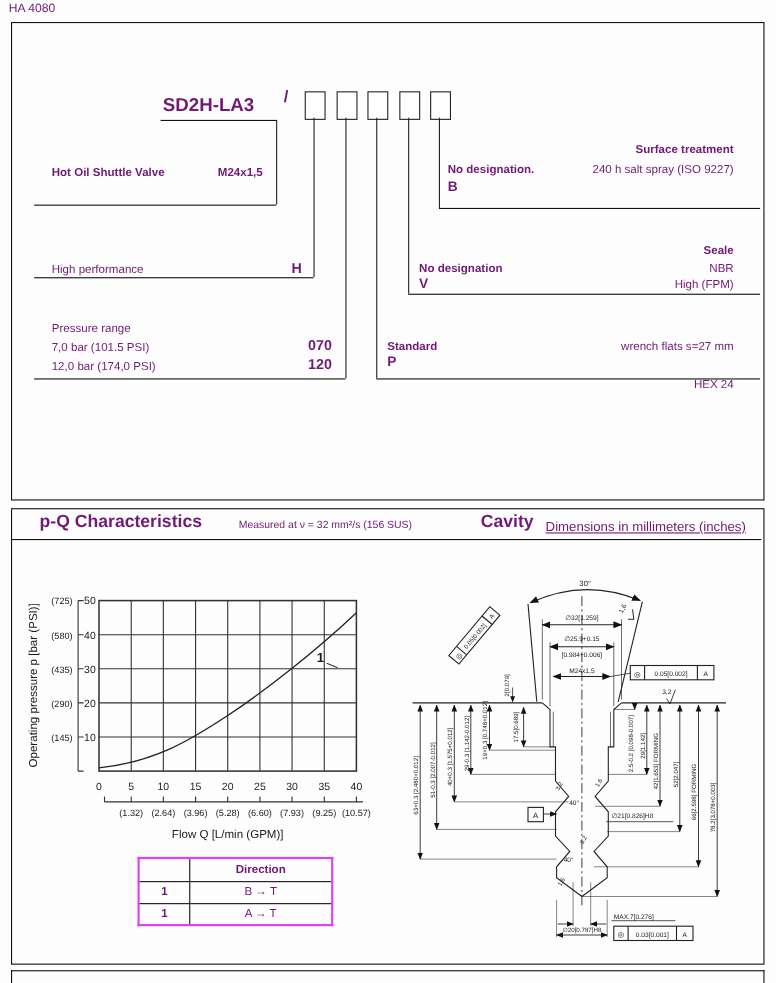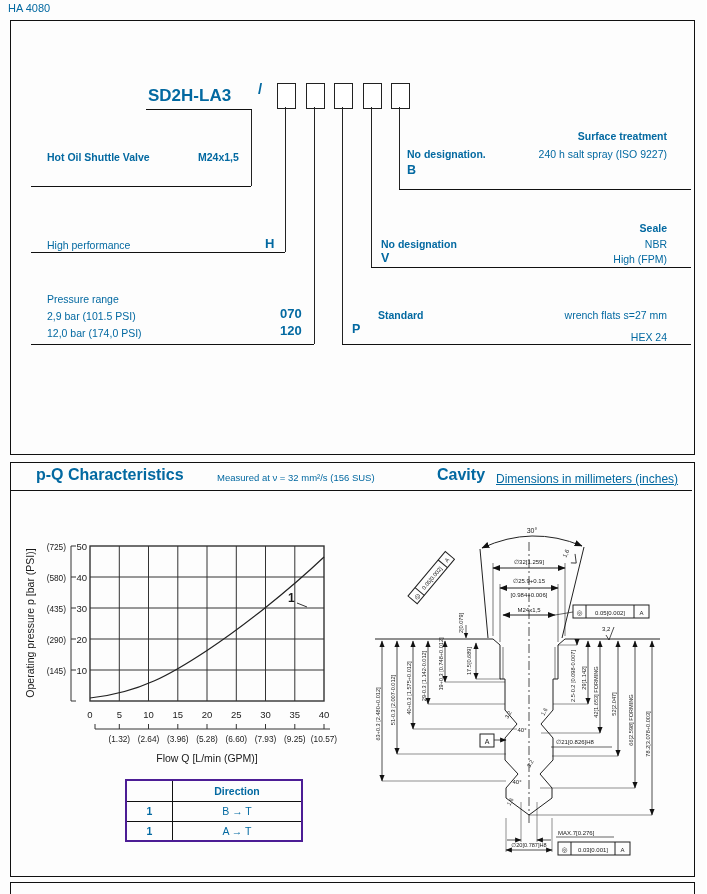--- a/index.html
+++ b/index.html
@@ -1,33 +1,33 @@
 <!DOCTYPE html>
 <html><head>
 <meta charset="utf-8">
 <style>
   html,body{margin:0;padding:0;background:#fff;}
   #page{position:relative;width:706px;height:894px;background:#fdfdfd;
-        font-family:"Liberation Sans",sans-serif;color:#0369a1;overflow:hidden;}
+        font-family:"Liberation Sans",sans-serif;color:#701a75;overflow:hidden;}
   .abs{position:absolute;}
   .t{font-size:10.5px;line-height:1.25;}
   .b{font-weight:bold;}
   .ra{text-align:right;}
   .big{font-size:16px;font-weight:bold;}
   .code{font-size:13px;font-weight:bold;}
   .box{border:1.5px solid #111;}
   .ul{height:0;border-top:1.6px solid #111;}
   .vl{width:0;border-left:1.3px solid #222;}
   .sq{width:17px;height:24px;border:1.4px solid #222;background:#fff;}
   table.dir{border-collapse:collapse;font-size:10.5px;}
   table.dir td,table.dir th{border:1.2px solid #111;text-align:center;padding:0;}
   table.dir .c1{width:45px;}
   table.dir .c2{width:128px;}
   table.dir tr{height:20px;}
-  table.dir{border:2px solid #4c1d95;padding-left:47px;}
+  table.dir{border:2px solid #d946ef;padding-left:47px;}
   svg text{font-family:"Liberation Sans",sans-serif;fill:#1a1a1a;}
   .dim{font-size:6px;}
   .dimS{font-size:5.6px;}
 </style>
 </head>
 <body>
 
 <div id="page">
 
   <div class="abs" style="left:8px;top:2px;font-size:11px;">HA 4080</div>
@@ -53,43 +53,43 @@
 
   <div class="abs t b" style="left:47px;top:151px;">Hot Oil Shuttle Valve</div>
   <div class="abs t b" style="left:198px;top:151px;">M24x1,5</div>
   <div class="abs ul" style="left:31px;top:186px;width:220px;"></div>
 
   <div class="abs t" style="left:47px;top:239px;">High performance</div>
   <div class="abs code" style="left:265px;top:236px;">H</div>
   <div class="abs ul" style="left:31px;top:252px;width:254px;"></div>
 
   <div class="abs t" style="left:47px;top:293px;">Pressure range</div>
-  <div class="abs t" style="left:47px;top:310px;">2,9 bar (101.5 PSI)</div>
+  <div class="abs t" style="left:47px;top:310px;">7,0 bar (101.5 PSI)</div>
   <div class="abs code" style="left:280px;top:306px;">070</div>
   <div class="abs t" style="left:47px;top:327px;">12,0 bar (174,0 PSI)</div>
   <div class="abs code" style="left:280px;top:323px;">120</div>
   <div class="abs ul" style="left:31px;top:344px;width:283px;"></div>
 
   <div class="abs t b ra" style="right:39px;top:130px;width:250px;">Surface treatment</div>
   <div class="abs t b" style="left:407px;top:148px;">No designation.</div>
   <div class="abs t ra" style="right:39px;top:148px;width:200px;">240 h salt spray (ISO 9227)</div>
   <div class="abs b" style="left:407px;top:163px;font-size:12.5px;">B</div>
   <div class="abs ul" style="left:399px;top:189px;width:292px;"></div>
 
   <div class="abs t b ra" style="right:39px;top:222px;width:250px;">Seale</div>
   <div class="abs t b" style="left:381px;top:238px;">No designation</div>
   <div class="abs t ra" style="right:39px;top:238px;width:150px;">NBR</div>
   <div class="abs b" style="left:381px;top:251px;font-size:12.5px;">V</div>
   <div class="abs t ra" style="right:39px;top:253px;width:150px;">High (FPM)</div>
   <div class="abs ul" style="left:371px;top:267px;width:320px;"></div>
 
-  <div class="abs t b" style="left:352px;top:309px;margin-left:26px;">Standard</div>
+  <div class="abs t b" style="left:352px;top:309px;">Standard</div>
   <div class="abs t ra" style="right:39px;top:309px;width:180px;">wrench flats s=27 mm</div>
   <div class="abs b" style="left:352px;top:322px;font-size:12.5px;">P</div>
-  <div class="abs t ra" style="right:39px;top:331px;width:150px;">HEX 24</div>
+  <div class="abs t ra" style="right:39px;top:344px;width:150px;">HEX 24</div>
   <div class="abs ul" style="left:342px;top:344px;width:349px;"></div>
 
   <div class="abs box" style="left:10px;top:462px;width:683px;height:413px;"></div>
   <div class="abs" style="left:11px;top:463px;width:681px;height:27px;border-bottom:1.6px solid #111;">
     <div class="abs big" style="left:25px;top:3px;">p-Q Characteristics</div>
     <div class="abs" style="left:206px;top:9px;font-size:9.5px;">Measured at ν = 32 mm²/s (156 SUS)</div>
     <div class="abs big" style="left:426px;top:3px;">Cavity</div>
     <div class="abs" style="left:485px;top:9px;font-size:12px;text-decoration:underline;">Dimensions in millimeters (inches)</div>
   </div>
 

